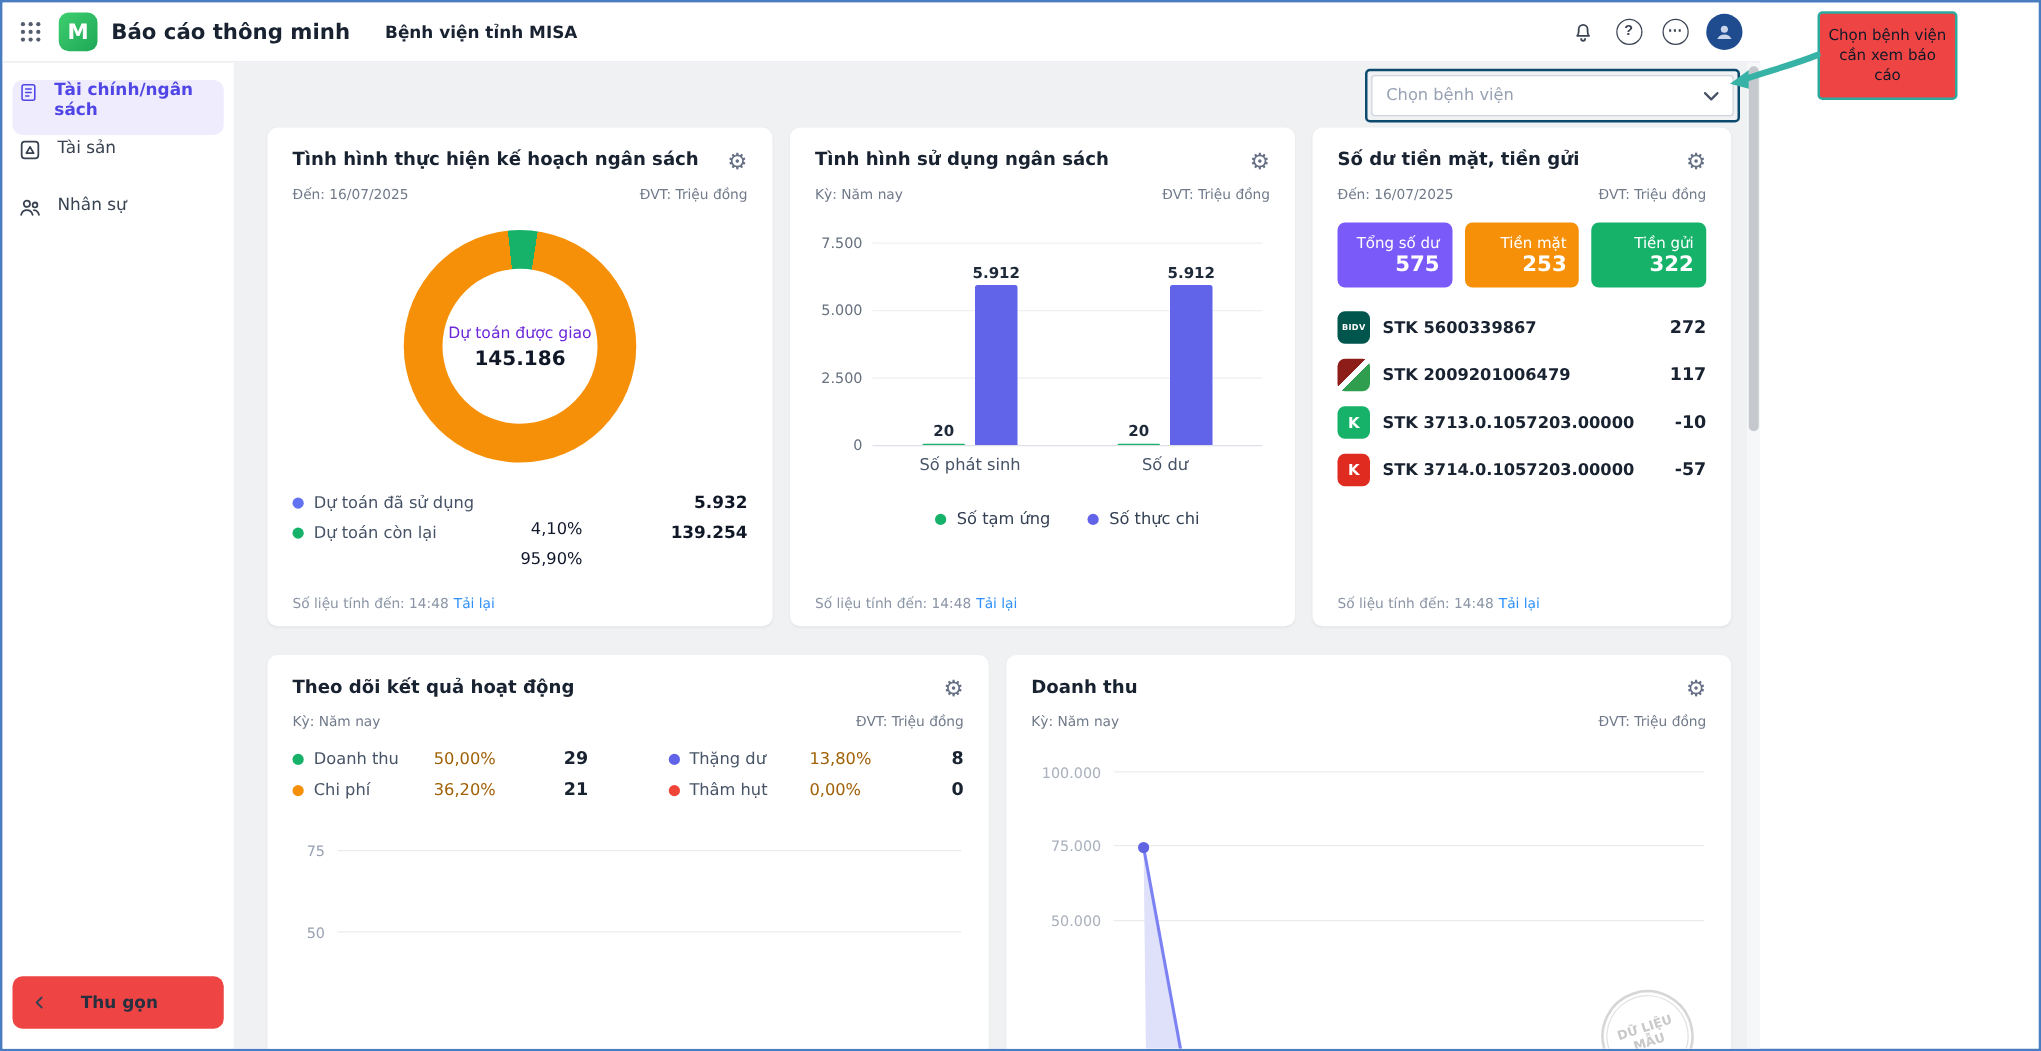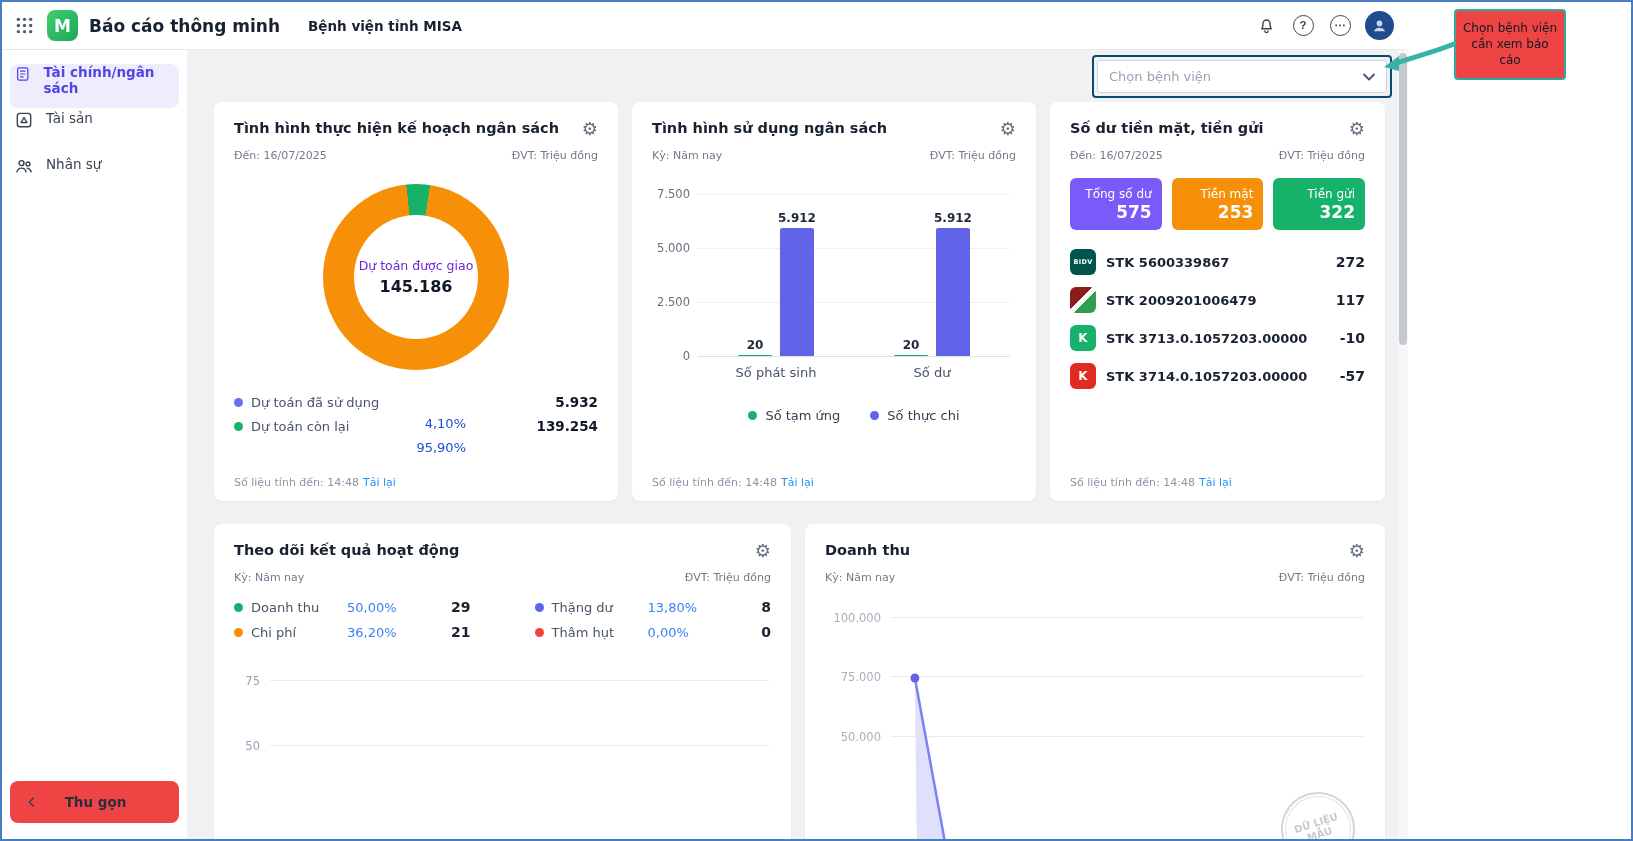--- a/index.html
+++ b/index.html
@@ -55,21 +55,21 @@
   
   .donut-wrap { width:186px; height:186px; margin:22px auto 0; position:relative; }
   .donut { width:100%; height:100%; border-radius:50%; background:#f79009; }
   .donut-hole { position:absolute; inset:31px; background:#fff; border-radius:50%; }
   .donut-center { position:absolute; inset:0; display:flex; flex-direction:column; align-items:center; justify-content:center; gap:4px; }
   .dc-label { font-size:12.5px; color:#6d28d9; }
   .dc-value { font-size:16px; font-weight:700; color:#101828; }
   .pl-legend { margin-top:20px; }
   .pl-row { display:flex; align-items:center; height:24px; }
   .pl-label { font-size:13px; color:#475467; flex:1; }
-  .pl-pct { font-size:13px; color:#1d4ed8; width:64px; text-align:right;margin-top:43px; }
+  .pl-pct { font-size:13px; color:#0f172a; width:64px; text-align:right;margin-top:43px; }
   .pl-val { font-size:13.5px; font-weight:700; color:#101828; width:132px; text-align:right; }
 
   
   .bc-wrap { margin-top:32px; padding-left:46px; padding-right:6px; position:relative; }
   .bc-plot { position:relative; height:162px; }
   .bc-ytick { position:absolute; left:-46px; width:38px; text-align:right; font-size:11.5px; color:#66707f; transform:translateY(-50%); }
   .bc-grid { position:absolute; left:0; right:0; border-top:1px solid #eef0f3; }
   .bc-grid.base { border-top:1px solid #dde1e7; }
   .bc-groups { position:absolute; inset:0; display:flex; }
   .bar-group { flex:1; display:flex; align-items:flex-end; justify-content:center; gap:2px; height:100%; }
@@ -90,21 +90,21 @@
   .acct { display:flex; align-items:center; height:38px; }
   .acct-icon { width:26px; height:26px; border-radius:6px; margin-right:10px; color:#fff; display:flex; align-items:center; justify-content:center; font-weight:700; font-size:12px; flex:none; }
   .acct-icon.sm { font-size:6.5px; letter-spacing:.3px; }
   .acct-name { font-size:13px; font-weight:700; color:#182230; white-space:nowrap; }
   .acct-val { margin-left:auto; font-size:14px; font-weight:700; color:#182230; }
 
   
   .perf-grid { display:grid; grid-template-columns:1fr 1fr; column-gap:64px; row-gap:9px; margin-top:15px; }
   .metric { display:flex; align-items:center; }
   .m-label { font-size:13px; color:#475467; width:96px; }
-  .m-pct { font-size:13px; color:#3b82f6; width:70px; }
+  .m-pct { font-size:13px; color:#a16207; width:70px; }
   .m-val { margin-left:auto; font-size:14px; font-weight:700; color:#182230; }
   .perf-plot { position:relative; margin-top:26px; height:190px; }
   .gl { position:absolute; left:36px; right:2px; border-top:1px solid #e9ebef; }
   .gl-label { position:absolute; right:calc(100% + 10px); top:-7px; font-size:11.5px; color:#98a2b3; }
 
   
   .rev-plot { position:relative; margin-top:18px; height:250px; }
   .gl2 { position:absolute; left:66px; right:2px; border-top:1px solid #e9ebef; }
   .gl2-label { position:absolute; right:calc(100% + 10px); top:-7px; font-size:11.5px; color:#a9b0bc; white-space:nowrap; }
   .rev-svg { position:absolute; left:66px; top:0; right:2px; height:100%; }

